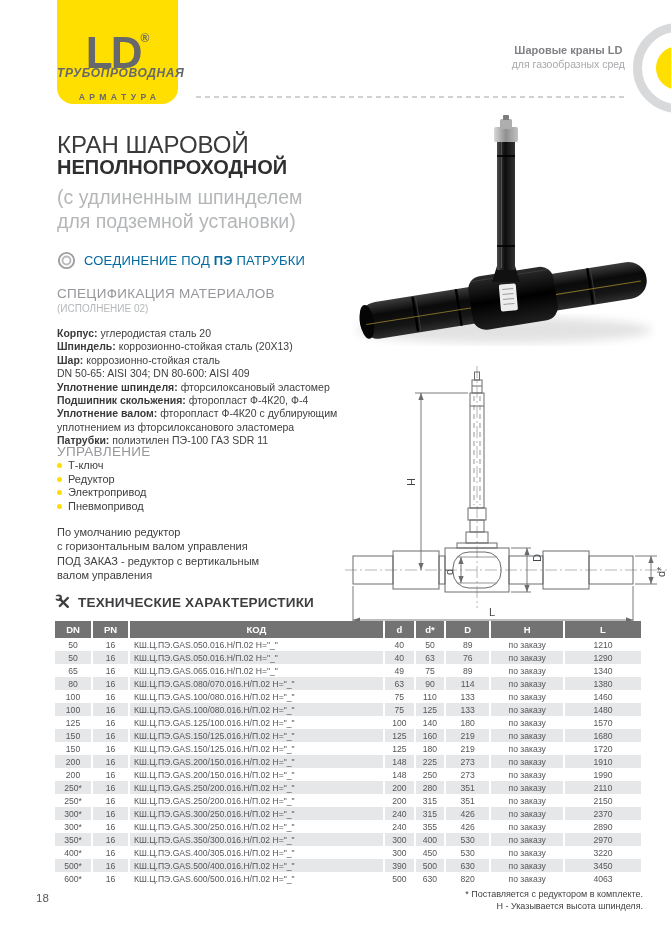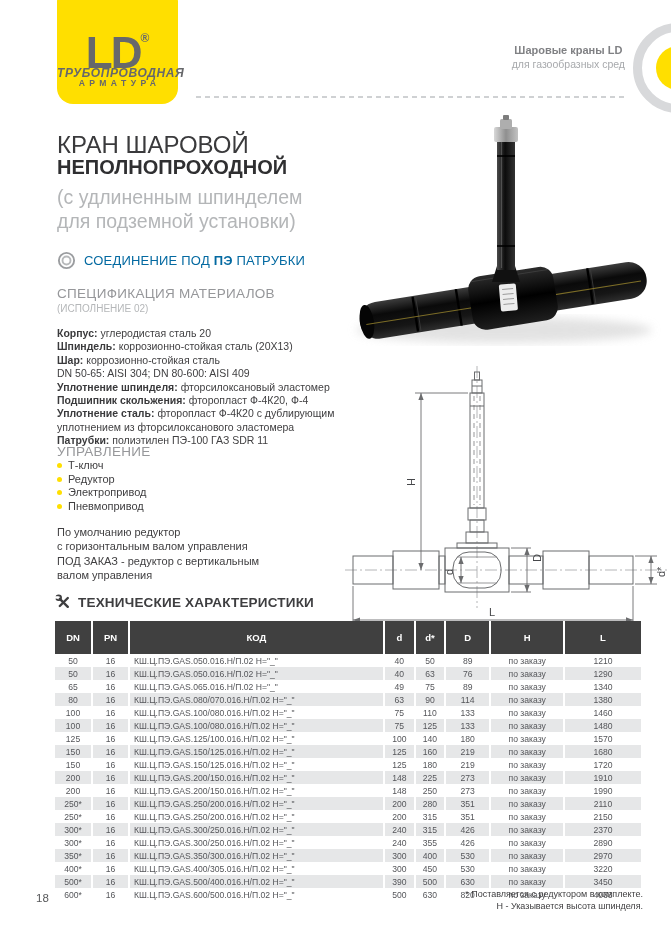--- a/index.html
+++ b/index.html
@@ -11,21 +11,21 @@
   .logo-box{
     position:absolute;left:57px;top:-14px;width:121px;height:118px;
     background:#ffdf00;border-radius:16px;text-align:center;
   }
   .logo-brand{
     position:absolute;left:0;right:0;top:30px;
     font-size:44px;font-weight:bold;color:#67686b;letter-spacing:-2px;line-height:44px;
   }
   .logo-reg{font-size:12px;font-weight:bold;vertical-align:26px;letter-spacing:0;}
   .logo-l1{position:absolute;left:0;right:0;top:80px;font-size:12px;font-weight:bold;color:#67686b;letter-spacing:.6px;font-style:italic;}
-  .logo-l2{position:absolute;left:0;right:0;top:92px;font-size:8.6px;font-weight:bold;color:#67686b;letter-spacing:4.4px;text-indent:4px;}
+  .logo-l2{position:absolute;left:0;right:0;top:106px;font-size:8.6px;font-weight:bold;color:#67686b;letter-spacing:4.4px;text-indent:4px;}
   .hdr-right{position:absolute;right:46px;top:43px;text-align:center;line-height:14px;}
   .hdr-right .t1{font-size:11px;font-weight:bold;color:#808184;}
   .hdr-right .t2{font-size:10.5px;color:#a7a9ac;}
   .ring-outer{
     position:absolute;left:633px;top:23px;width:72px;height:72px;border-radius:50%;
     border:9px solid #d8d9db;background:#fff;
   }
   .ring-inner{position:absolute;left:656px;top:46px;width:44px;height:44px;border-radius:50%;background:#ffdf00;}
   .hdr-dash{
     position:absolute;left:196px;right:44px;top:96px;height:2px;
@@ -52,22 +52,22 @@
   .ctl-item{font-size:11px;line-height:13.5px;color:#414042;display:flex;align-items:center;}
   .ctl-dot{width:5px;height:5px;border-radius:50%;background:#ffdf00;margin-right:6px;flex:0 0 auto;}
   .note{position:absolute;left:57px;width:300px;font-size:11px;line-height:14px;color:#414042;}
   .note1{top:525px;}
   .note2{top:554px;}
   
   .specs-h{position:absolute;left:55px;top:594px;display:flex;align-items:center;}
   .specs-h .txt{font-size:13.5px;font-weight:bold;color:#3e3e40;margin-left:7px;letter-spacing:.2px;}
   .spec-table{position:absolute;left:53px;top:621px;width:590px;border-collapse:separate;border-spacing:2px 0;}
   .spec-table th{
-    background:#404040;color:#ffffff;font-size:9.5px;font-weight:bold;
-    height:33px;padding:0 2px;text-align:center;
+    background:#737373;color:#ffffff;font-size:9.5px;font-weight:bold;
+    height:17px;padding:0 2px;text-align:center;
   }
   .spec-table td{
     font-size:8.6px;color:#55565a;height:13px;padding:0 2px;text-align:center;white-space:nowrap;
   }
   .spec-table td.code{text-align:left;padding-left:4px;}
   .spec-table tr.alt td{background:#e6e7e8;}
   
   .footnotes{position:absolute;right:28px;top:888px;text-align:right;font-size:9px;line-height:12px;color:#414042;}
   .pagenum{position:absolute;left:36px;top:892px;font-size:11.5px;color:#58595b;}
   
@@ -112,21 +112,21 @@
   <div class="materials">
     <div class="sec-h">СПЕЦИФИКАЦИЯ МАТЕРИАЛОВ</div>
     <div class="sec-sub">(ИСПОЛНЕНИЕ 02)</div>
     <div class="mat-list" id="mat-list">
         <div class="mat-line"><b>Корпус: </b>углеродистая сталь 20</div>
         <div class="mat-line"><b>Шпиндель: </b>коррозионно-стойкая сталь (20Х13)</div>
         <div class="mat-line"><b>Шар: </b>коррозионно-стойкая сталь</div>
         <div class="mat-line">DN 50-65: AISI 304; DN 80-600: AISI 409</div>
         <div class="mat-line"><b>Уплотнение шпинделя: </b>фторсилоксановый эластомер</div>
         <div class="mat-line"><b>Подшипник скольжения: </b>фторопласт Ф-4К20, Ф-4</div>
-        <div class="mat-line"><b>Уплотнение сталь: </b>фторопласт Ф-4К20 с дублирующим уплотнением из фторсилоксанового эластомера</div>
+        <div class="mat-line"><b>Уплотнение валом: </b>фторопласт Ф-4К20 с дублирующим уплотнением из фторсилоксанового эластомера</div>
         <div class="mat-line"><b>Патрубки: </b>полиэтилен ПЭ-100 ГАЗ SDR 11</div>
       </div>
   </div>
 
   <div class="control">
     <div class="sec-h">УПРАВЛЕНИЕ</div>
     <div class="ctl-list" id="ctl-list">
         <div class="ctl-item">
           <span class="ctl-dot"></span>
           <span>Т-ключ</span>

